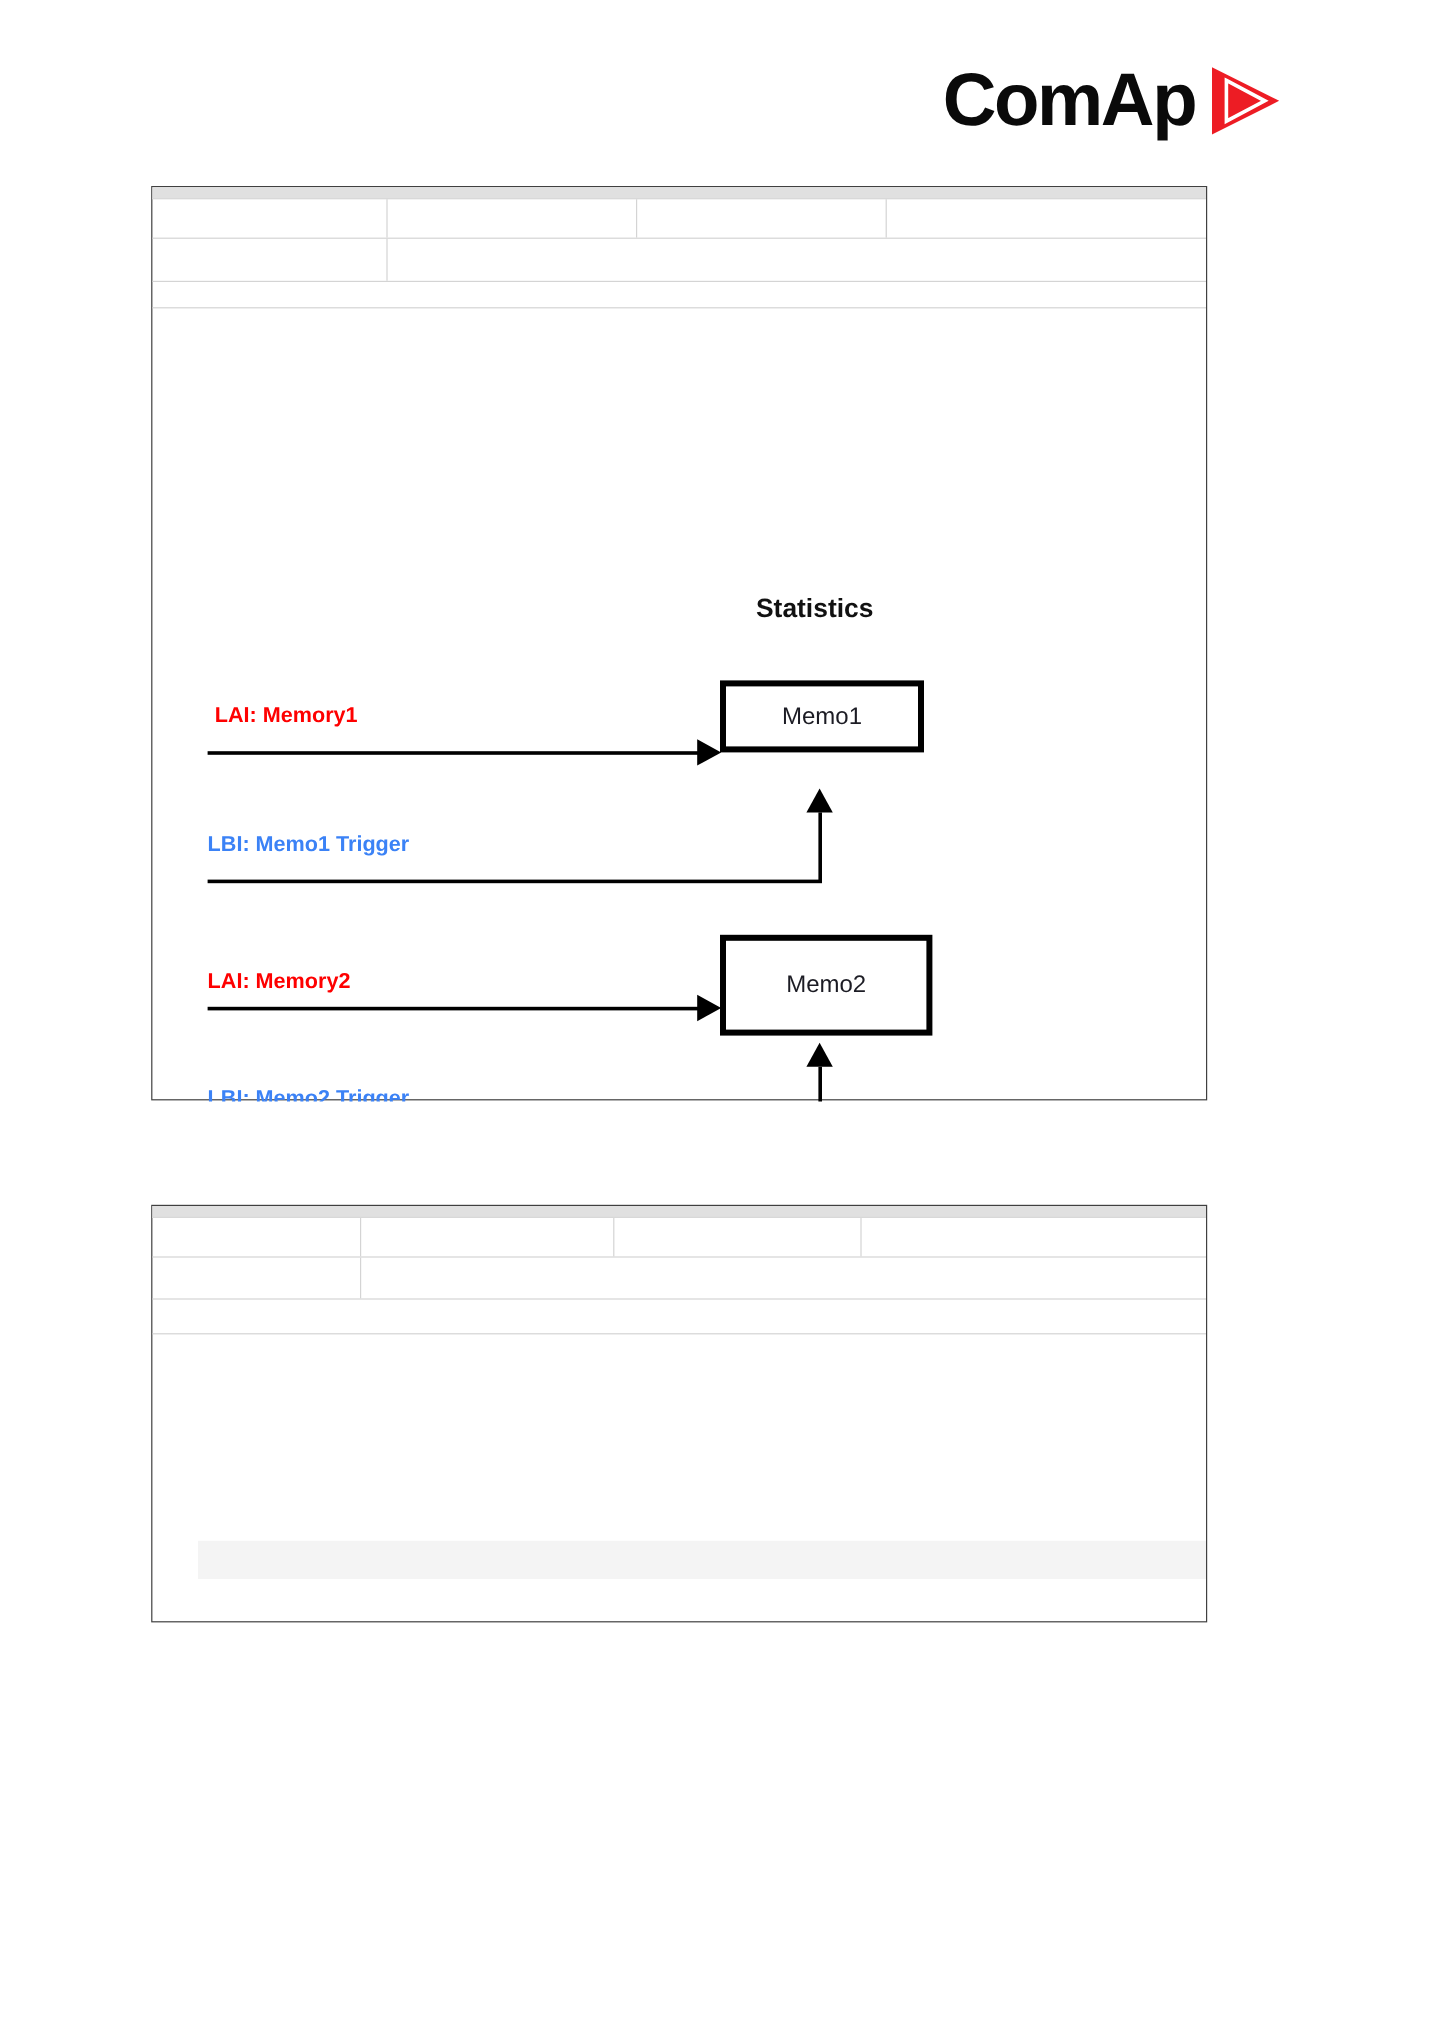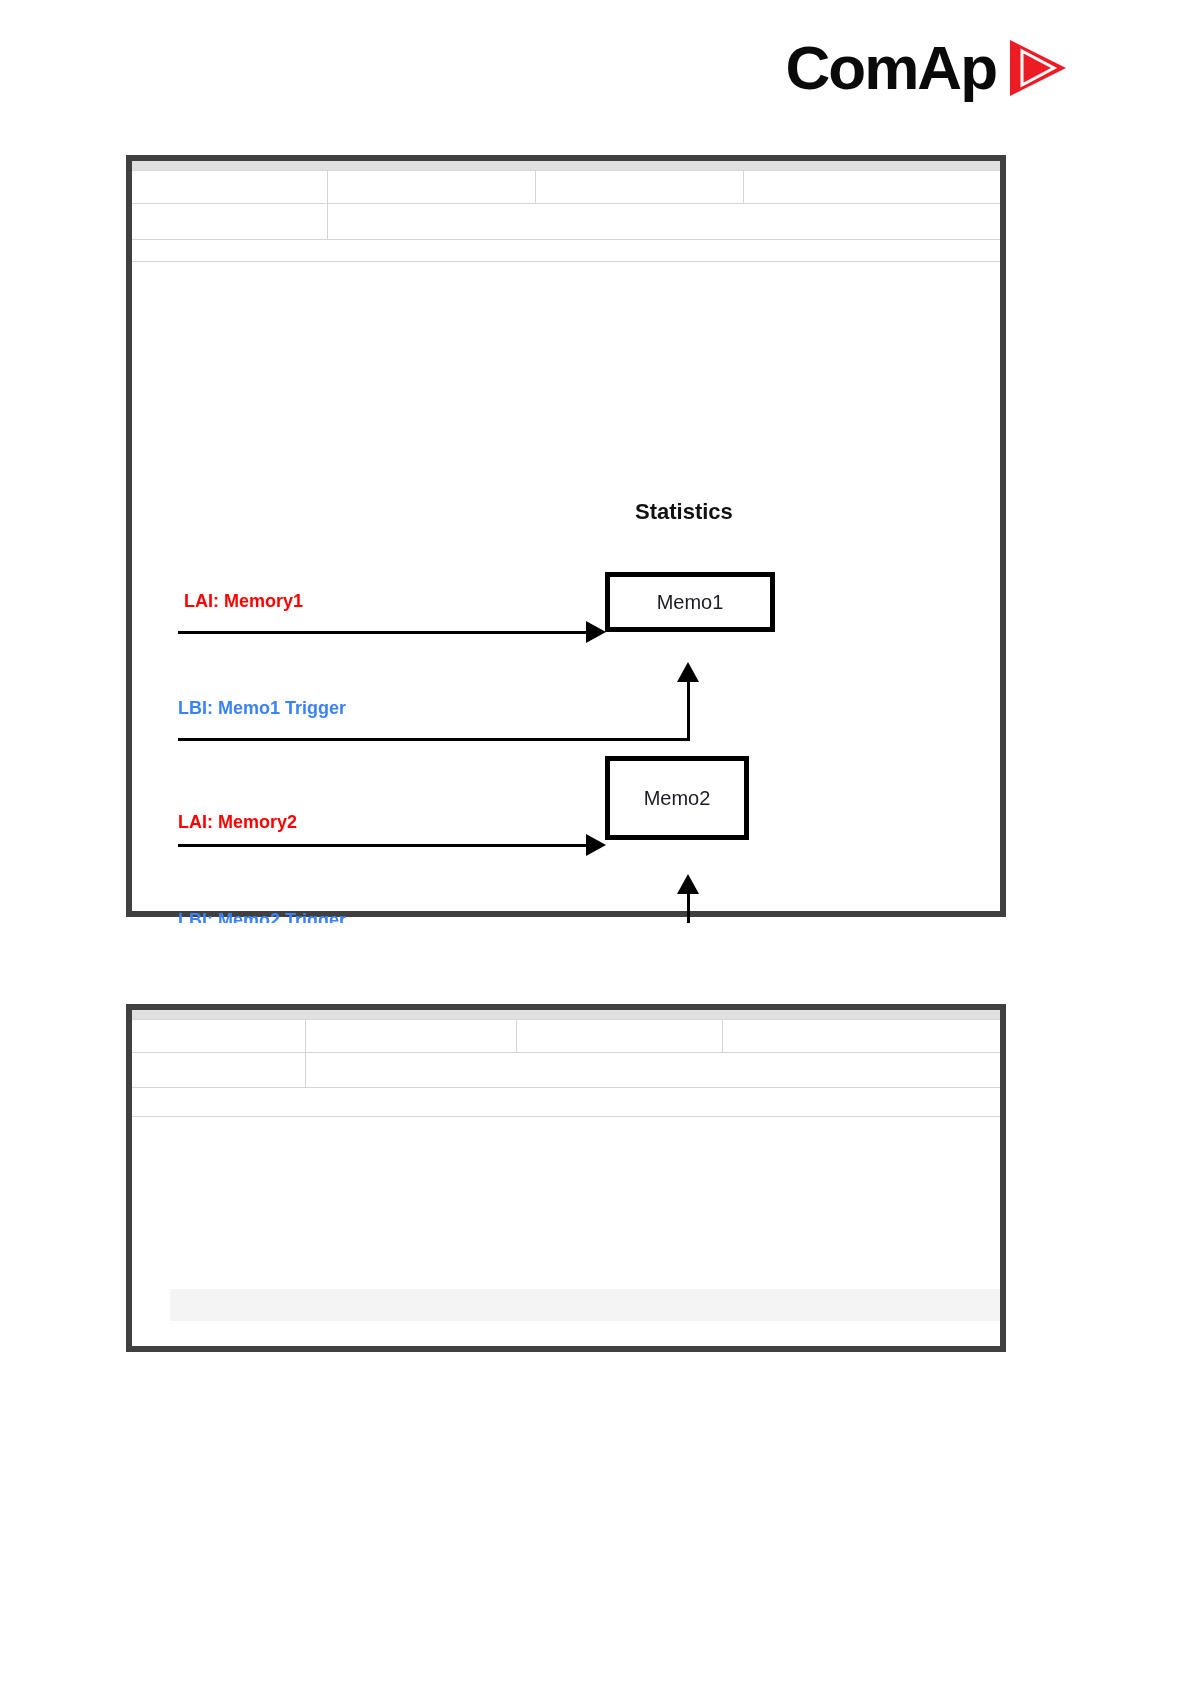--- a/index.html
+++ b/index.html
@@ -11,21 +11,21 @@
     width: 1191px;
     height: 1684px;
     position: relative;
     font-family: "Liberation Sans", sans-serif;
     overflow: hidden;
   }
 
   
   #page-header {
     position: absolute;
-    top: 34px;
+    top: 50px;
     right: 121px;
     height: 68px;
     display: flex;
     align-items: center;
     gap: 10px;
   }
   #brand-wordmark {
     font-family: "Liberation Sans", sans-serif;
     font-weight: bold;
     font-size: 62px;
@@ -35,21 +35,21 @@
   }
   #brand-mark {
     width: 64px;
     height: 62px;
     display: block;
   }
 
   
   .doc-table {
     position: absolute;
-    border: 6px solid #404040;
+    border: 1px solid #404040;
     background: #ffffff;
     box-sizing: border-box;
   }
   .tbl-toprule {
     height: 9px;
     background: #e0e0e0;
     border-bottom: 1px solid #d8d8d8;
   }
   .tbl-row {
     display: flex;
@@ -226,21 +226,21 @@
 
         <div class="sig-label lai" style="left:52px; top:329px;">LAI: Memory1</div>
         <div class="wire wire-h" style="left:46px; top:369px; width:420px;"></div>
         <div class="arrow-right" style="left:454px; top:359px;"></div>
 
         <div class="sig-label lbi" style="left:46px; top:436px;">LBI: Memo1 Trigger</div>
         <div class="wire wire-h" style="left:46px; top:476px; width:512px;"></div>
         <div class="wire wire-v" style="left:555px; top:420px; height:58px;"></div>
         <div class="arrow-up" style="left:545px; top:400px;"></div>
 
-        <div class="memo-box" style="left:473px; top:494px; width:144px; height:84px;">Memo2</div>
+        <div class="memo-box" style="left:473px; top:522px; width:177px; height:84px;">Memo2</div>
 
         <div class="sig-label lai" style="left:46px; top:550px;">LAI: Memory2</div>
         <div class="wire wire-h" style="left:46px; top:582px; width:420px;"></div>
         <div class="arrow-right" style="left:454px; top:572px;"></div>
 
         <div class="sig-label lbi" style="left:46px; top:648px;">LBI: Memo2 Trigger</div>
 
         <div class="wire wire-v" style="left:555px; top:632px; height:58px;"></div>
         <div class="arrow-up" style="left:545px; top:612px;"></div>
 

